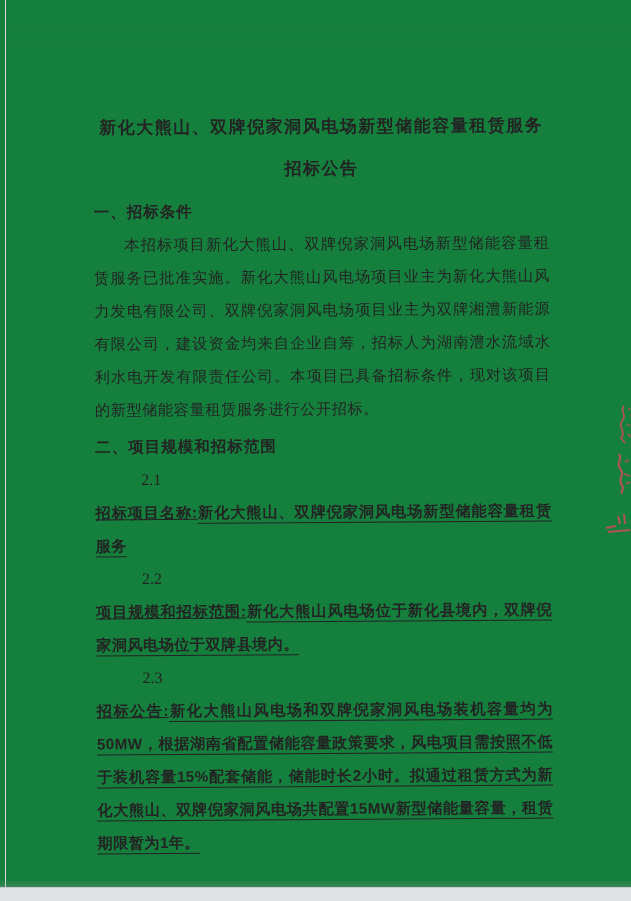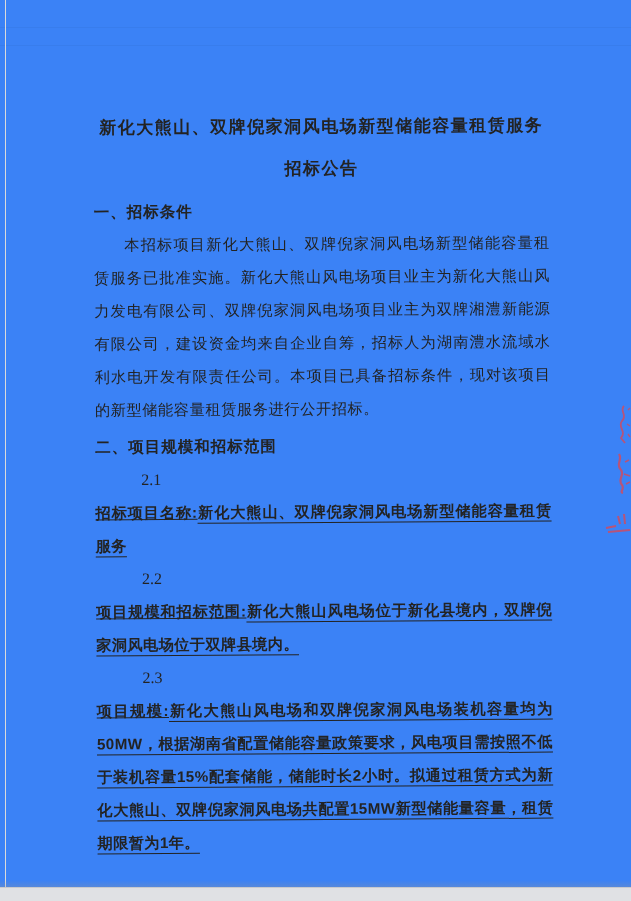--- a/index.html
+++ b/index.html
@@ -3,21 +3,21 @@
 <meta charset="utf-8">
 <style>
   html, body {
     margin: 0; padding: 0;
     background: #ffffff;
     font-family: "Liberation Sans", sans-serif;
   }
   .scan-page {
     position: relative;
     width: 631px; height: 901px;
-    background: #3b82f6;
+    background: #15803d;
     overflow: hidden;
   }
   .edge-left {
     position: absolute; left: 5px; top: 0;
     width: 1px; height: 887px;
     background: #dadada;
   }
   .scanline {
     position: absolute; left: 0; width: 100%; height: 1px;
     background: rgba(0,0,0,0.035);
@@ -100,21 +100,21 @@
 
     <h2 class="sec-heading">二、项目规模和招标范围</h2>
 
     <p class="num-p">2.1</p>
     <p class="item-p"><span class="item-label">招标项目名称:</span><span class="item-value">新化大熊山、双牌倪家洞风电场新型储能容量租赁服务</span></p>
 
     <p class="num-p">2.2</p>
     <p class="item-p"><span class="item-label">项目规模和招标范围:</span><span class="item-value">新化大熊山风电场位于新化县境内，双牌倪家洞风电场位于双牌县境内。</span></p>
 
     <p class="num-p">2.3</p>
-    <p class="item-p"><span class="item-label">项目规模:</span><span class="item-value">新化大熊山风电场和双牌倪家洞风电场装机容量均为50MW，根据湖南省配置储能容量政策要求，风电项目需按照不低于装机容量15%配套储能，储能时长2小时。拟通过租赁方式为新化大熊山、双牌倪家洞风电场共配置15MW新型储能量容量，租赁期限暂为1年。</span></p>
+    <p class="item-p"><span class="item-label">招标公告:</span><span class="item-value">新化大熊山风电场和双牌倪家洞风电场装机容量均为50MW，根据湖南省配置储能容量政策要求，风电项目需按照不低于装机容量15%配套储能，储能时长2小时。拟通过租赁方式为新化大熊山、双牌倪家洞风电场共配置15MW新型储能量容量，租赁期限暂为1年。</span></p>
 
   </div>
 
   <svg class="stamp-frag" style="left:612px; top:404px;" width="19" height="40" viewBox="0 0 19 40">
     <path d="M12 2 C7 7, 16 11, 10 17 C5 23, 15 27, 9 34 L13 39" stroke="#d6495a" stroke-width="1.8" fill="none"></path>
     <path d="M16 6 L18 4 M15 20 L18 22 M16 30 L18 33" stroke="#d6495a" stroke-width="1.4" fill="none"></path>
   </svg>
   <svg class="stamp-frag" style="left:609px; top:452px;" width="22" height="42" viewBox="0 0 22 42">
     <path d="M10 2 C14 8, 6 12, 12 18 C16 23, 8 28, 13 33 C16 37, 10 40, 14 41" stroke="#d6495a" stroke-width="2.2" fill="none"></path>
     <path d="M16 10 L20 8 M15 22 L21 24 M17 32 L21 30" stroke="#d6495a" stroke-width="1.6" fill="none"></path>

